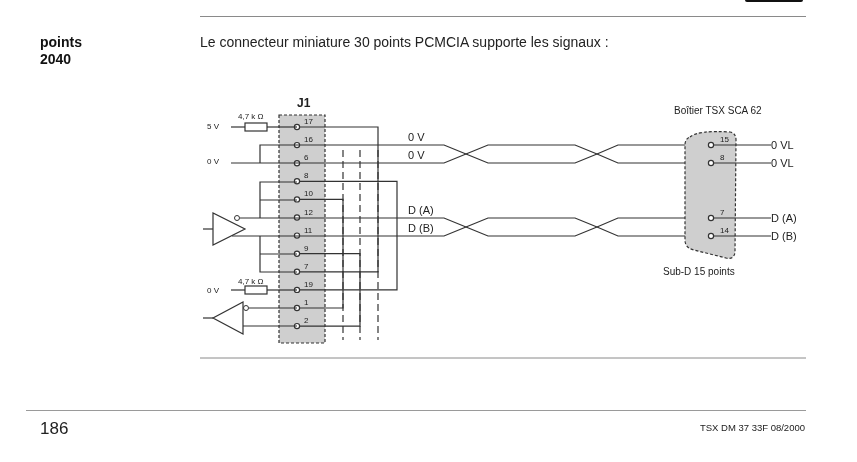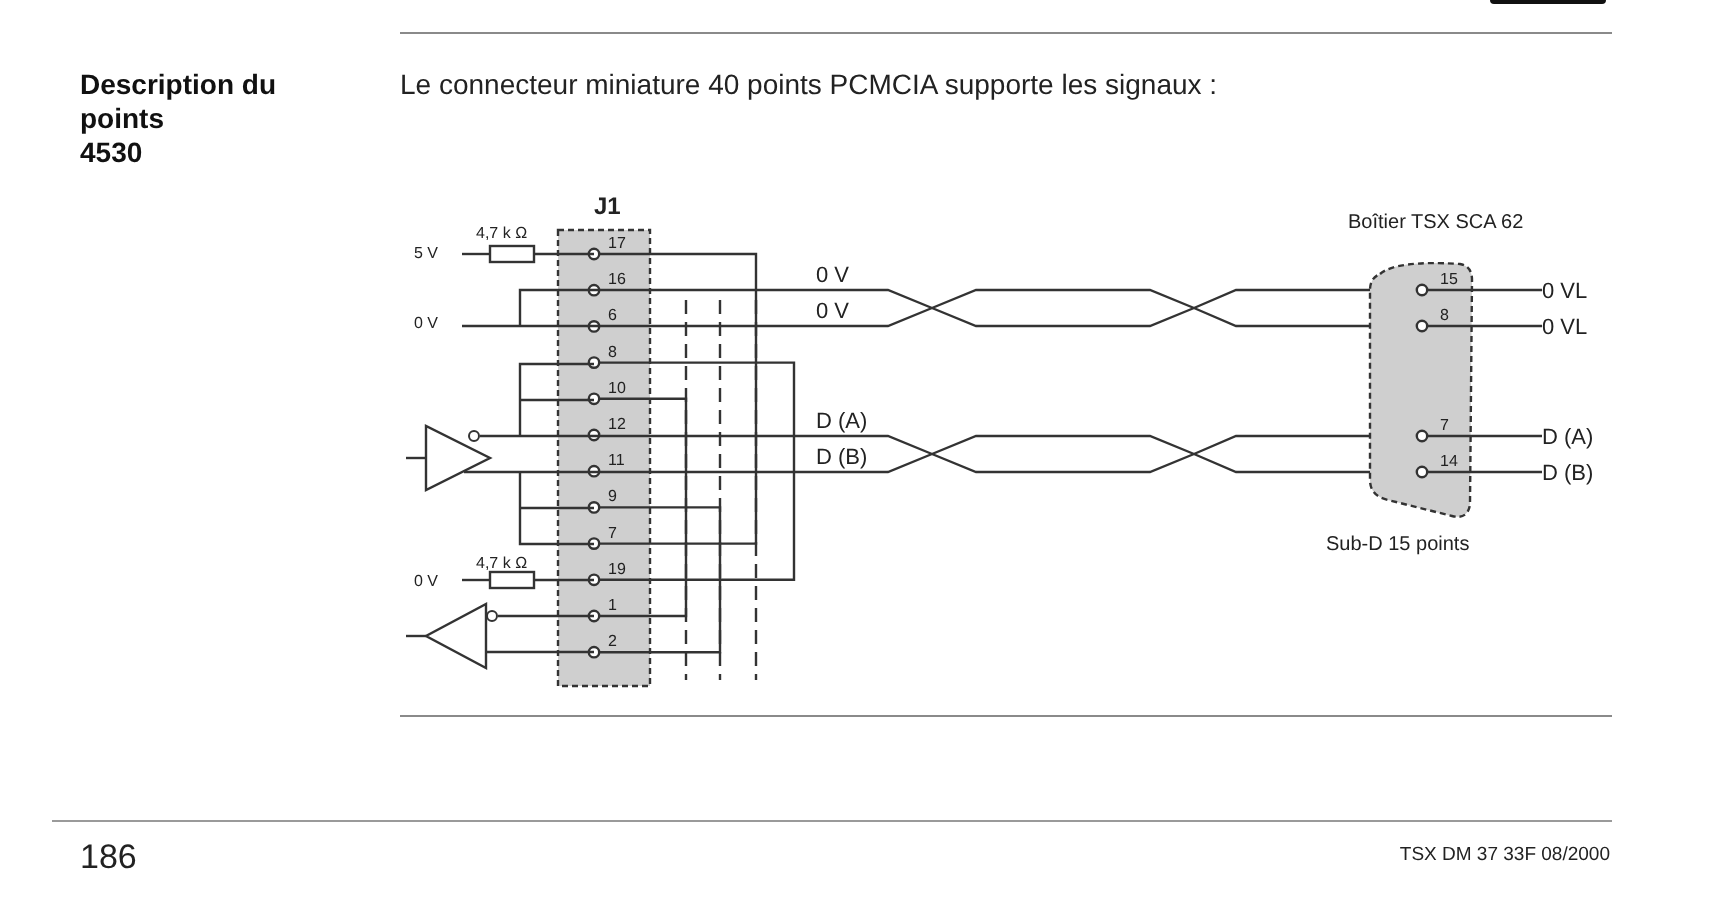--- a/index.html
+++ b/index.html
@@ -16,26 +16,25 @@
   svg.diagram { position: absolute; left: 0; top: 0; }
   svg text { font-family: "Liberation Sans", sans-serif; fill: #222; }
 </style>
 </head>
 <body>
 
 <div class="top-tab"></div>
 <div class="hr" style="left:200px; top:16px; width:606px;"></div>
 
 <div class="side-title">
-  <div>Description du</div>
   <div>points</div>
-  <div>4530</div>
+  <div>2040</div>
 </div>
 
-<div class="intro">Le connecteur miniature 40 points PCMCIA supporte les signaux :</div>
+<div class="intro">Le connecteur miniature 30 points PCMCIA supporte les signaux :</div>
 
 <svg class="diagram" width="857" height="462">
 
   <rect x="279" y="115" width="46" height="228" fill="#cfcfcf" stroke="#333" stroke-dasharray="3,2" stroke-width="1.2"></rect>
   <text x="297" y="107" font-size="12" font-weight="bold">J1</text>
 
   <g id="j1-pins">
       <circle cx="297" cy="127" r="2.6" fill="#fff" stroke="#333" stroke-width="1.2"></circle>
       <text x="304" y="124" font-size="8">17</text>
       <circle cx="297" cy="145.1" r="2.6" fill="#fff" stroke="#333" stroke-width="1.2"></circle>

